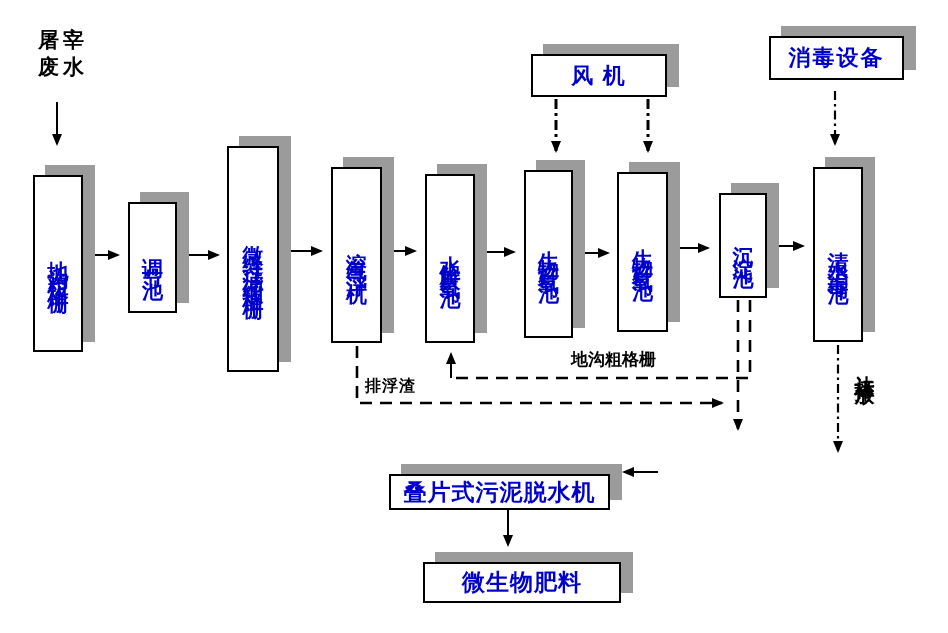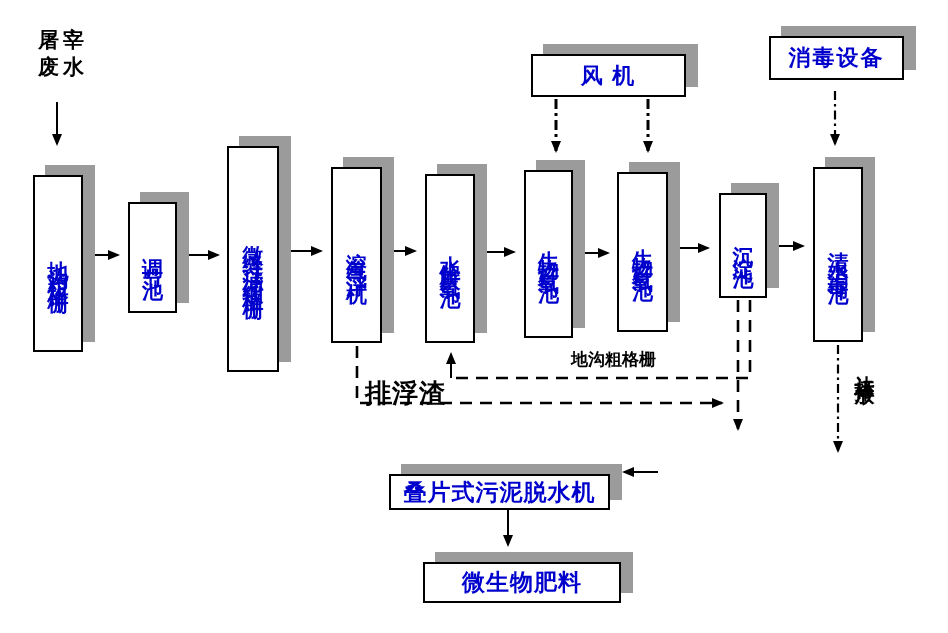--- a/index.html
+++ b/index.html
@@ -33,30 +33,30 @@
   
   .n-screen1 {left:33px;  top:175px; width:50px;  height:177px;}
   .n-regulate{left:128px; top:202px; width:49px;  height:111px;}
   .n-fine    {left:227px; top:146px; width:52px;  height:226px;}
   .n-daf     {left:331px; top:167px; width:51px;  height:176px;}
   .n-hydro   {left:425px; top:174px; width:50px;  height:169px;}
   .n-aero1   {left:524px; top:170px; width:49px;  height:168px;}
   .n-aero2   {left:617px; top:172px; width:51px;  height:160px;}
   .n-sed     {left:719px; top:193px; width:48px;  height:105px;}
   .n-clean   {left:813px; top:167px; width:50px;  height:175px;}
-  .n-fan     {left:531px; top:54px;  width:155px; height:43px;}
+  .n-fan     {left:531px; top:54px;  width:136px; height:43px;}
   .n-disinf  {left:769px; top:36px;  width:135px; height:44px;}
   .n-dewater {left:389px; top:440px; width:221px; height:36px;margin-top:34px;}
   .n-storage {left:660px; top:455px; width:152px; height:45px;}
   .n-fert    {left:423px; top:562px; width:198px; height:41px;}
 
   .label{position:absolute;z-index:3;color:var(--label-text,#000);font-weight:bold;}
   .influent{left:38px;top:27px;font-size:21px;line-height:27px;}
   .influent span{display:block;letter-spacing:4px;}
-  .scum-label{left:365px;top:376px;font-size:26px;letter-spacing:1px;}
+  .scum-label{left:365px;top:376px;font-size:16px;letter-spacing:1px;}
   .return-label{left:571px;top:348px;font-size:17px;}
   .discharge-label{left:852px;top:360px;font-size:20px;writing-mode:vertical-rl;text-orientation:upright;letter-spacing:3px;}
 </style>
 </head>
 <body style="background: rgb(255, 255, 255);">
 
 <div class="canvas">
 
   <svg class="connectors" width="948" height="633" viewBox="0 0 948 633">
     <defs>

